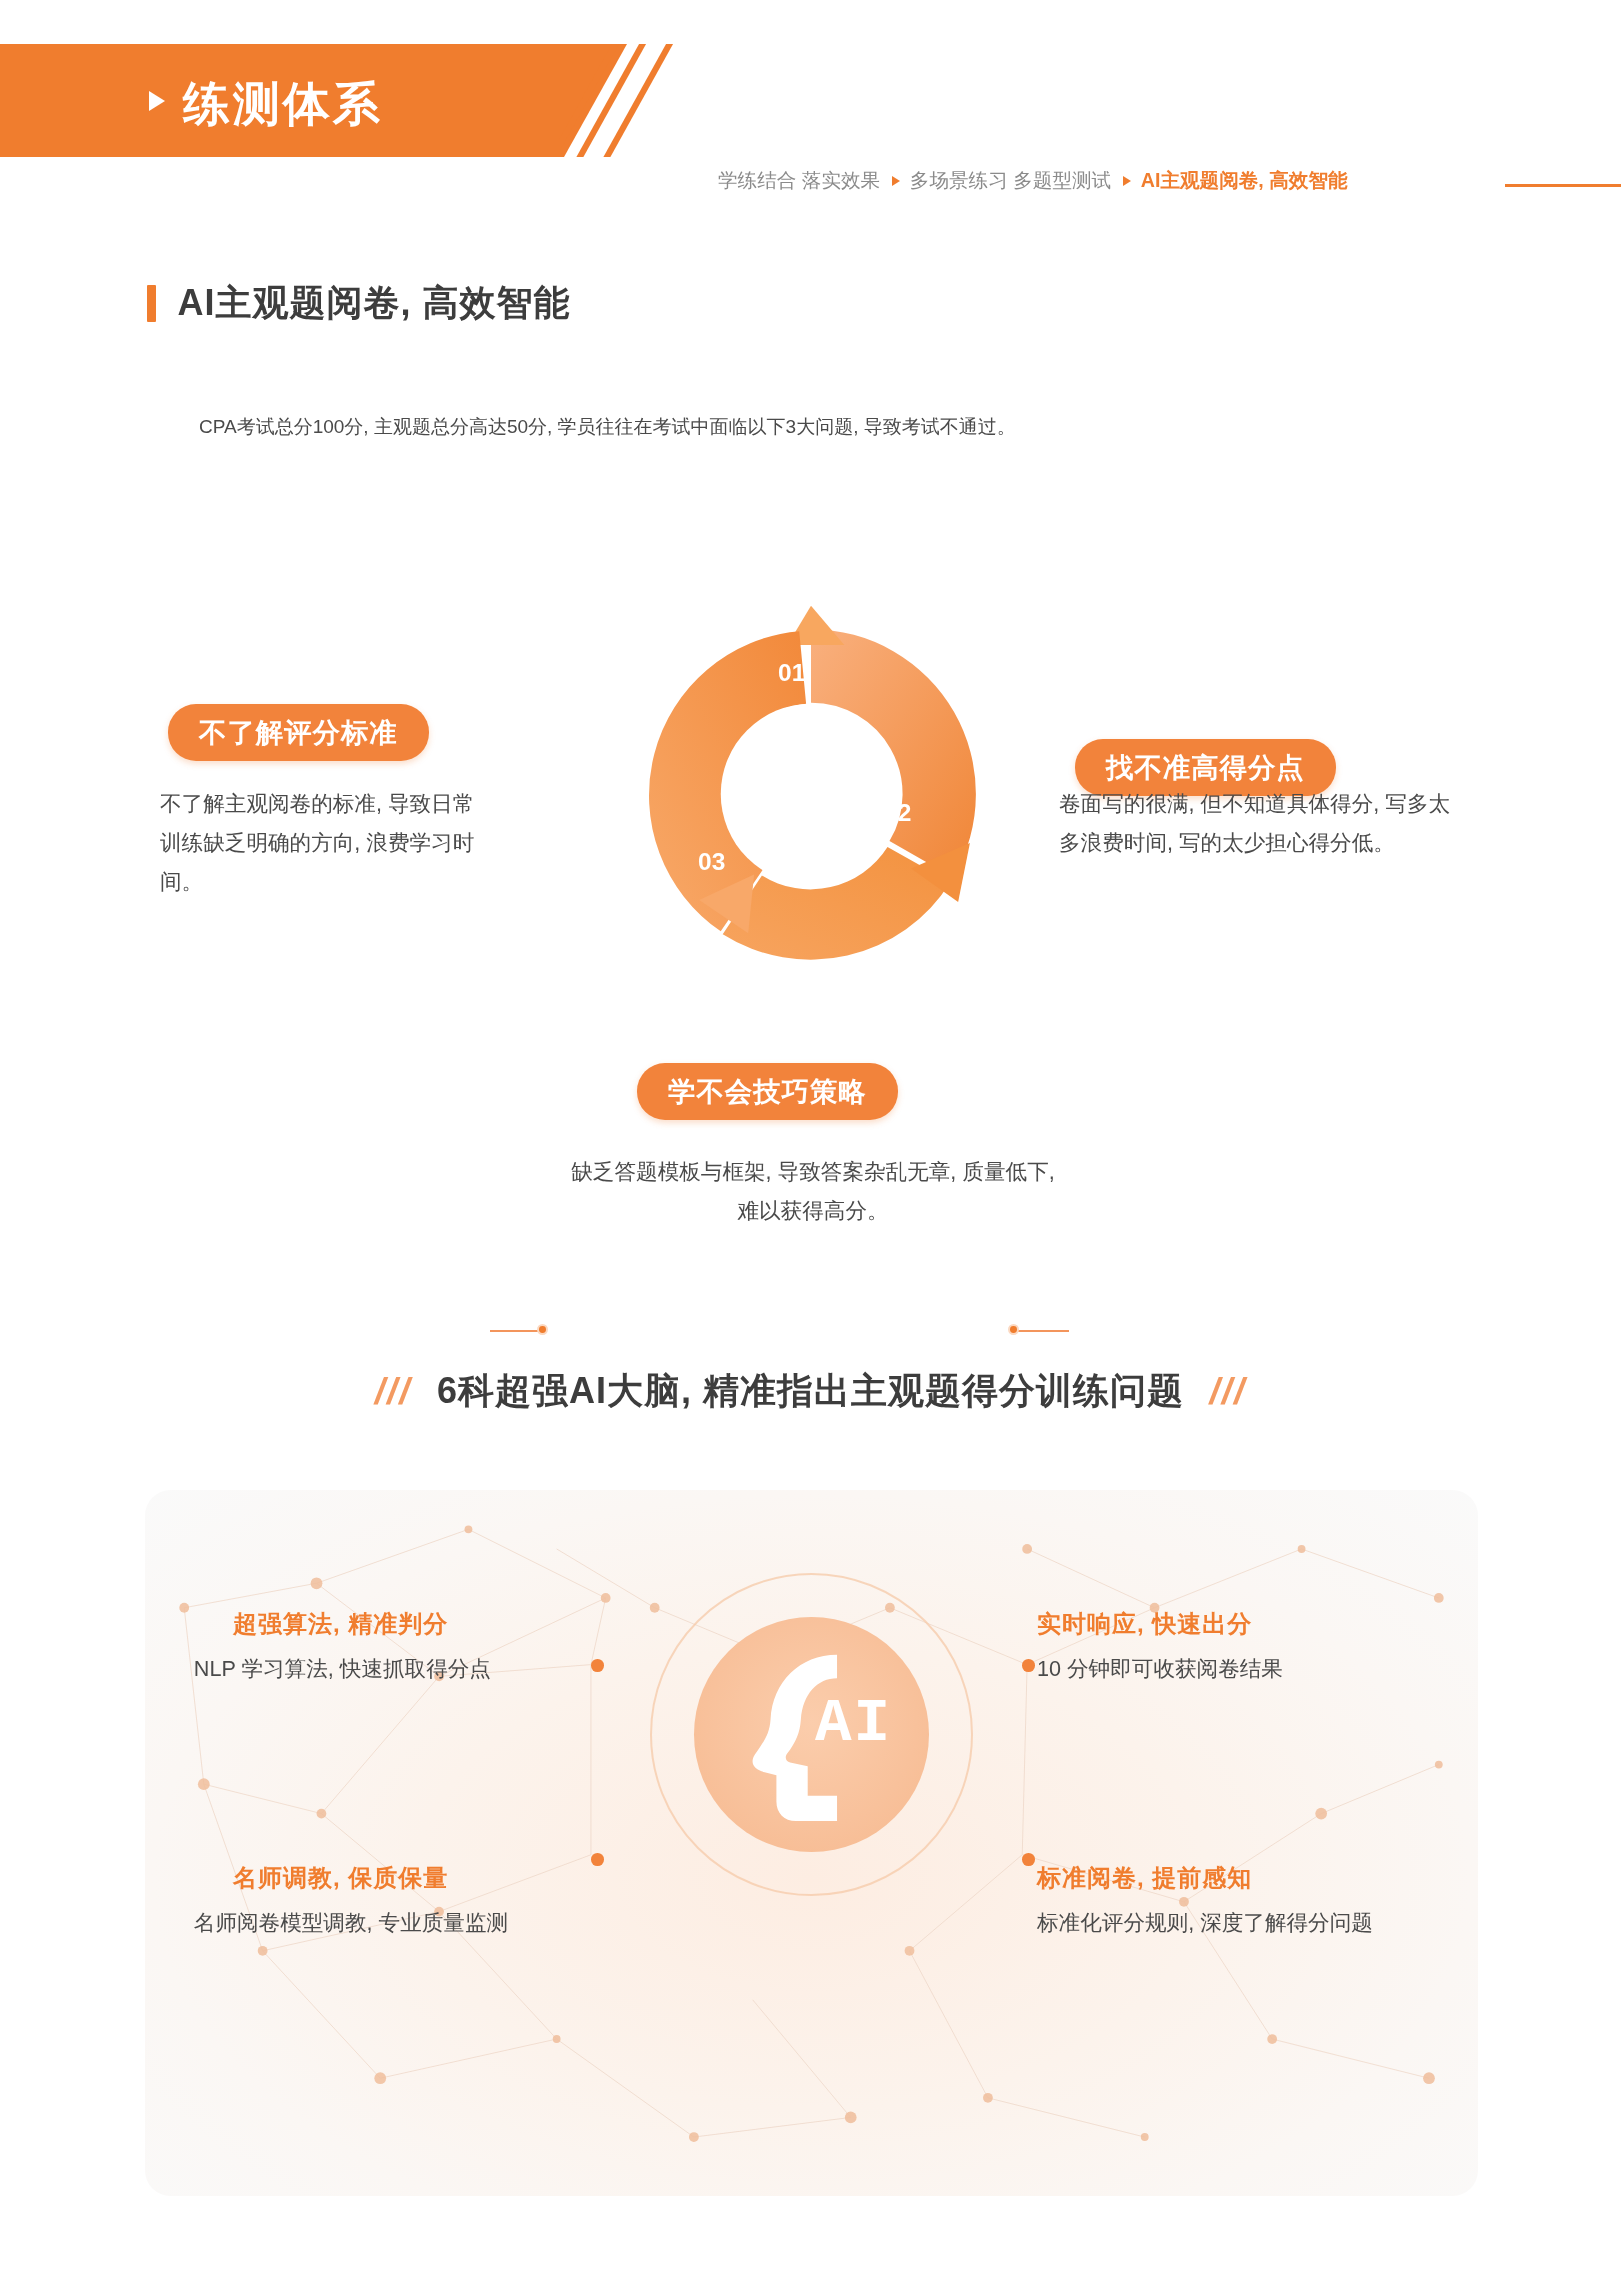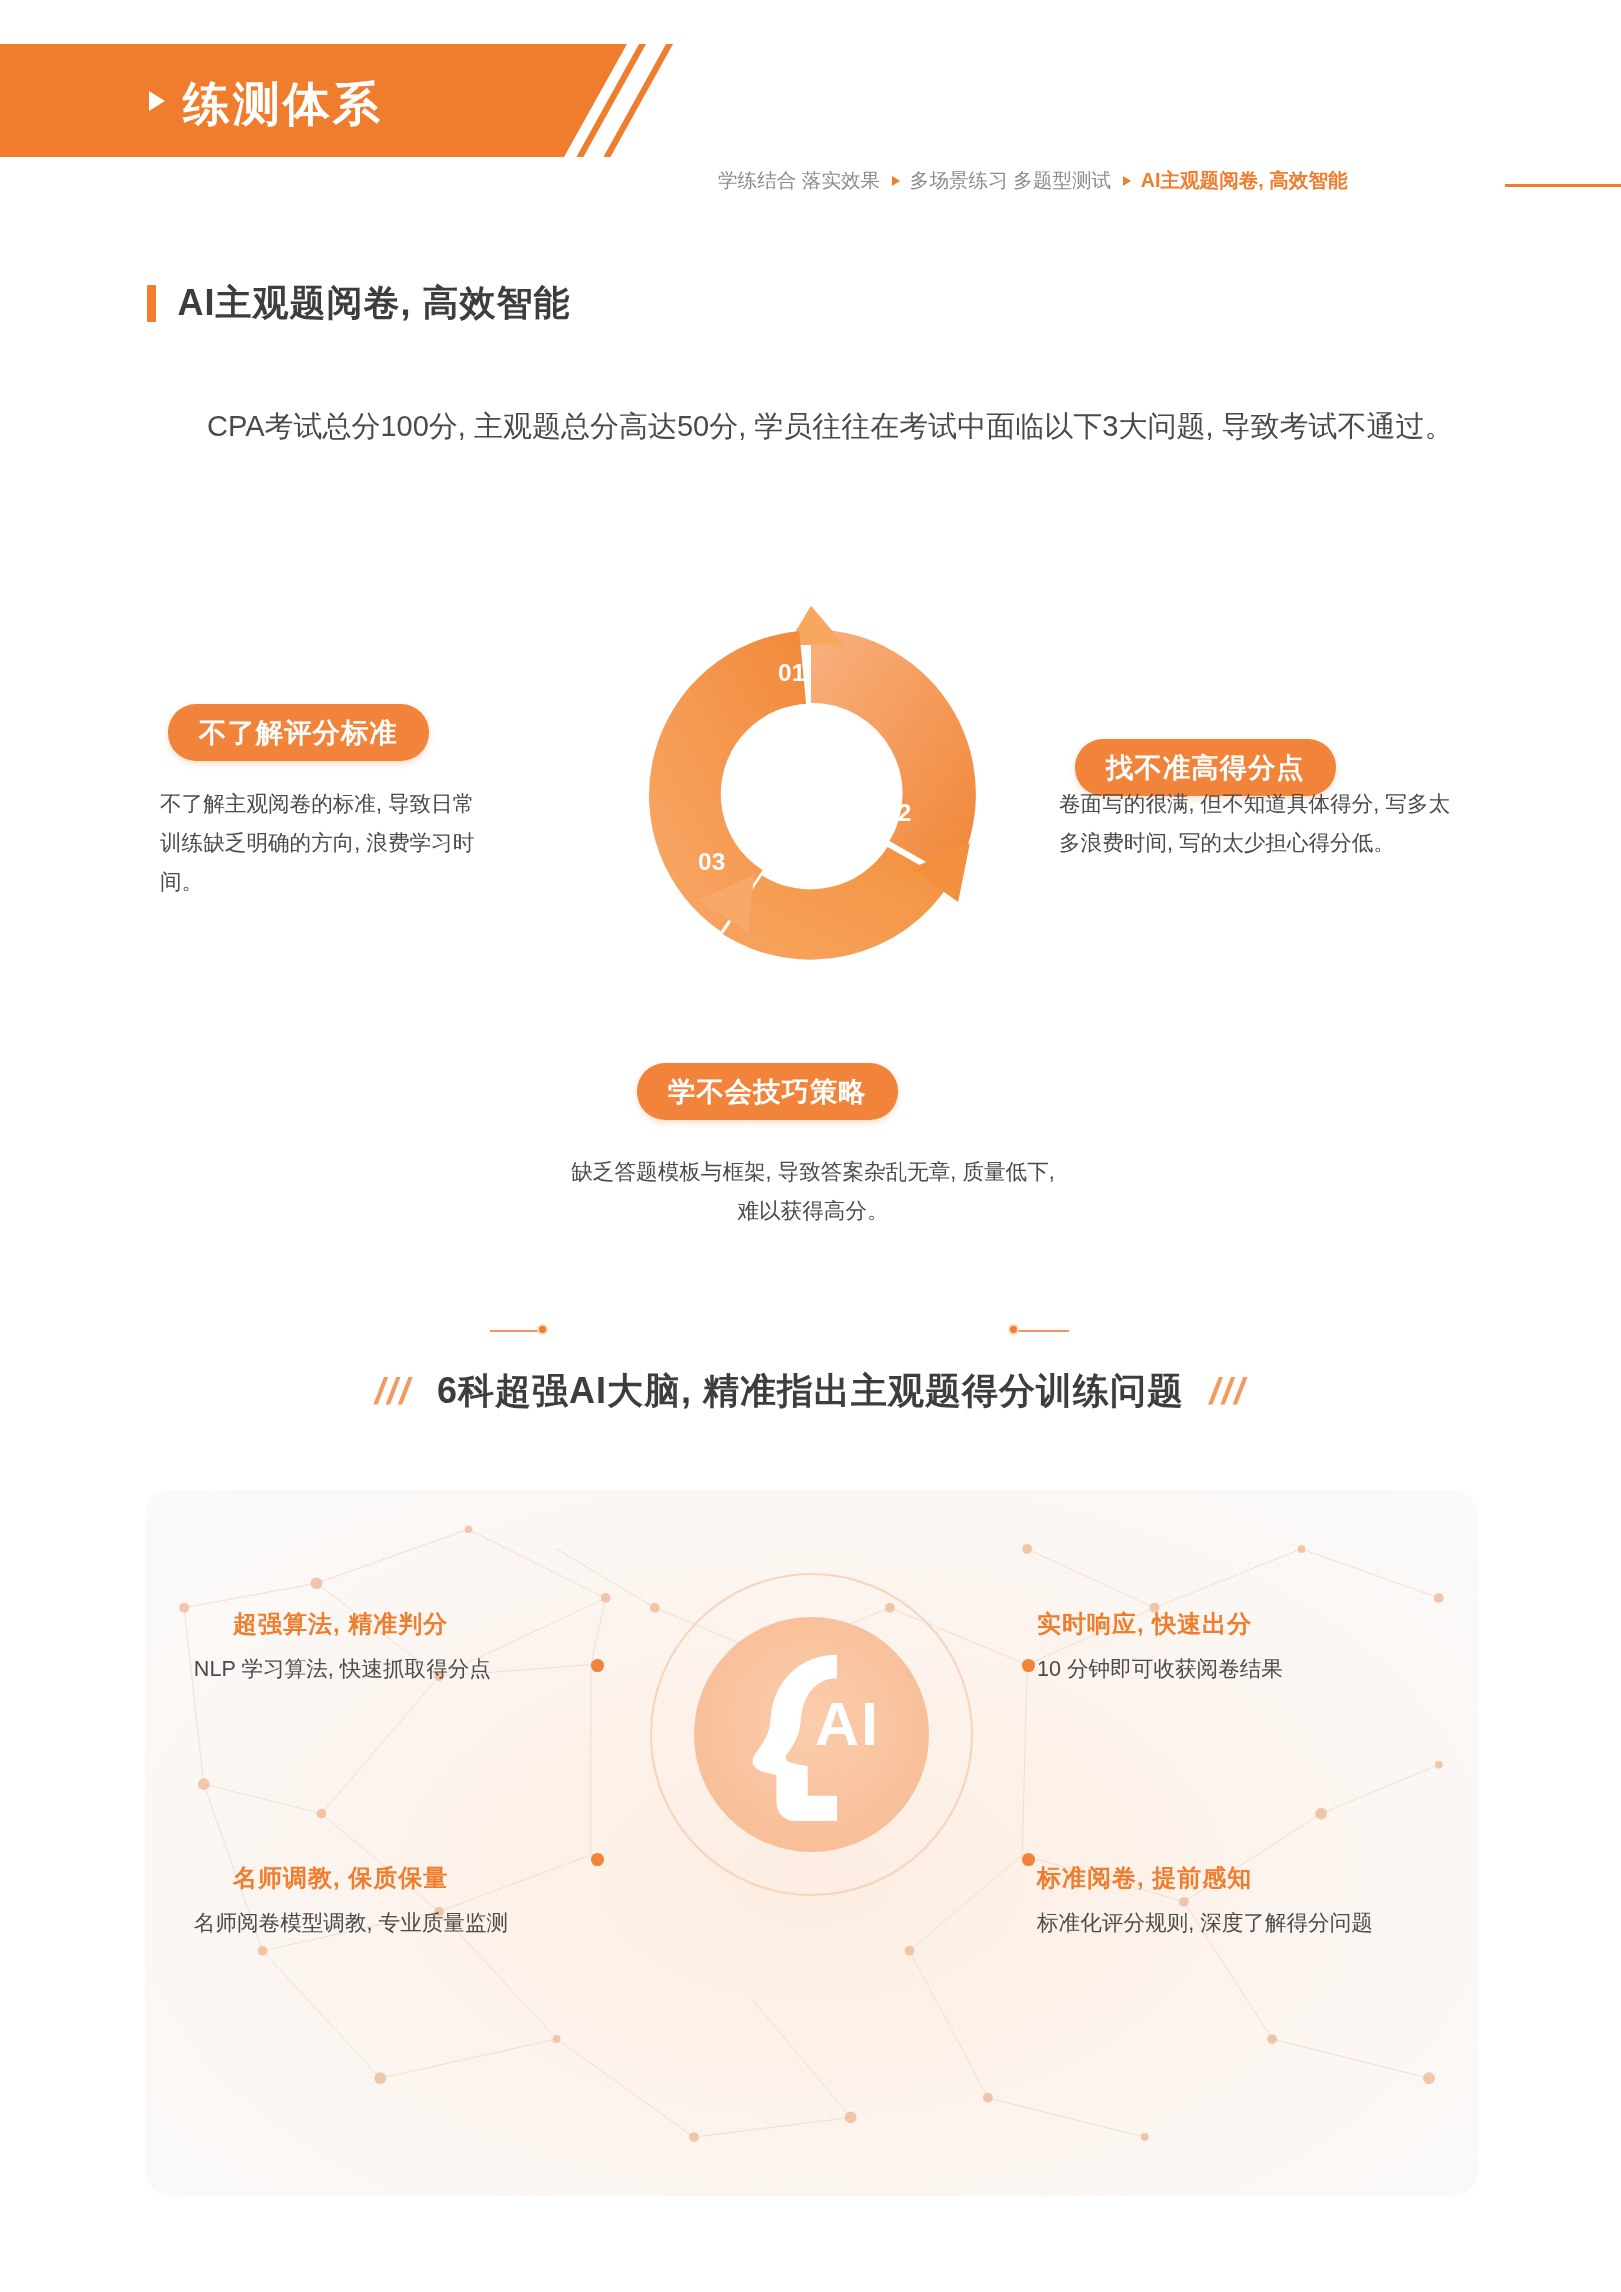--- a/index.html
+++ b/index.html
@@ -113,23 +113,23 @@
   }
   .section-title .txt {
     font-size: 36px;
     font-weight: bold;
     color: #3d3d3d;
     letter-spacing: 1px;
   }
 
   .intro {
     position: absolute;
-    top: 397px; left: 148px;
+    top: 397px; left: 140px;
     width: 1353px;
-    font-size: 29px;
+    font-size: 19px;
     line-height: 59px;
     color: #4a4a4a;
     text-indent: 59px;
   }
 
   
   .diagram { position: absolute; top: 588px; left: 0; width: 1621px; height: 686px; }
   .ring-wrap {
     position: absolute;
     top: 0; left: 605px;
@@ -218,21 +218,21 @@
   .panel {
     position: absolute;
     top: 1490px; left: 145px;
     width: 1333px; height: 706px;
     border-radius: 25.5px;
     background:
       radial-gradient(ellipse at 50% 55%, #FDEDE2 0%, #FCF3EC 42%, #FBF7F4 70%, #FAFAFA 100%);
     overflow: hidden;
   }
   .panel svg.net { position: absolute; inset: 0; }
-  .ai-rings { position: absolute; top: 83px; left: 505px; width: 323px; height: 323px; }
+  .ai-rings { position: absolute; top: 83px; left: 505px; width: 323px; height: 323px; font-family: Liberation Mono, monospace; }
   .ai-ring-outer {
     position: absolute; inset: 0;
     border-radius: 50%;
     border: 2px solid #F6C9A8;
     opacity: 0.75;
   }
   .ai-ring-inner {
     position: absolute; top: 44px; left: 44px;
     width: 235px; height: 235px;
     border-radius: 50%;

